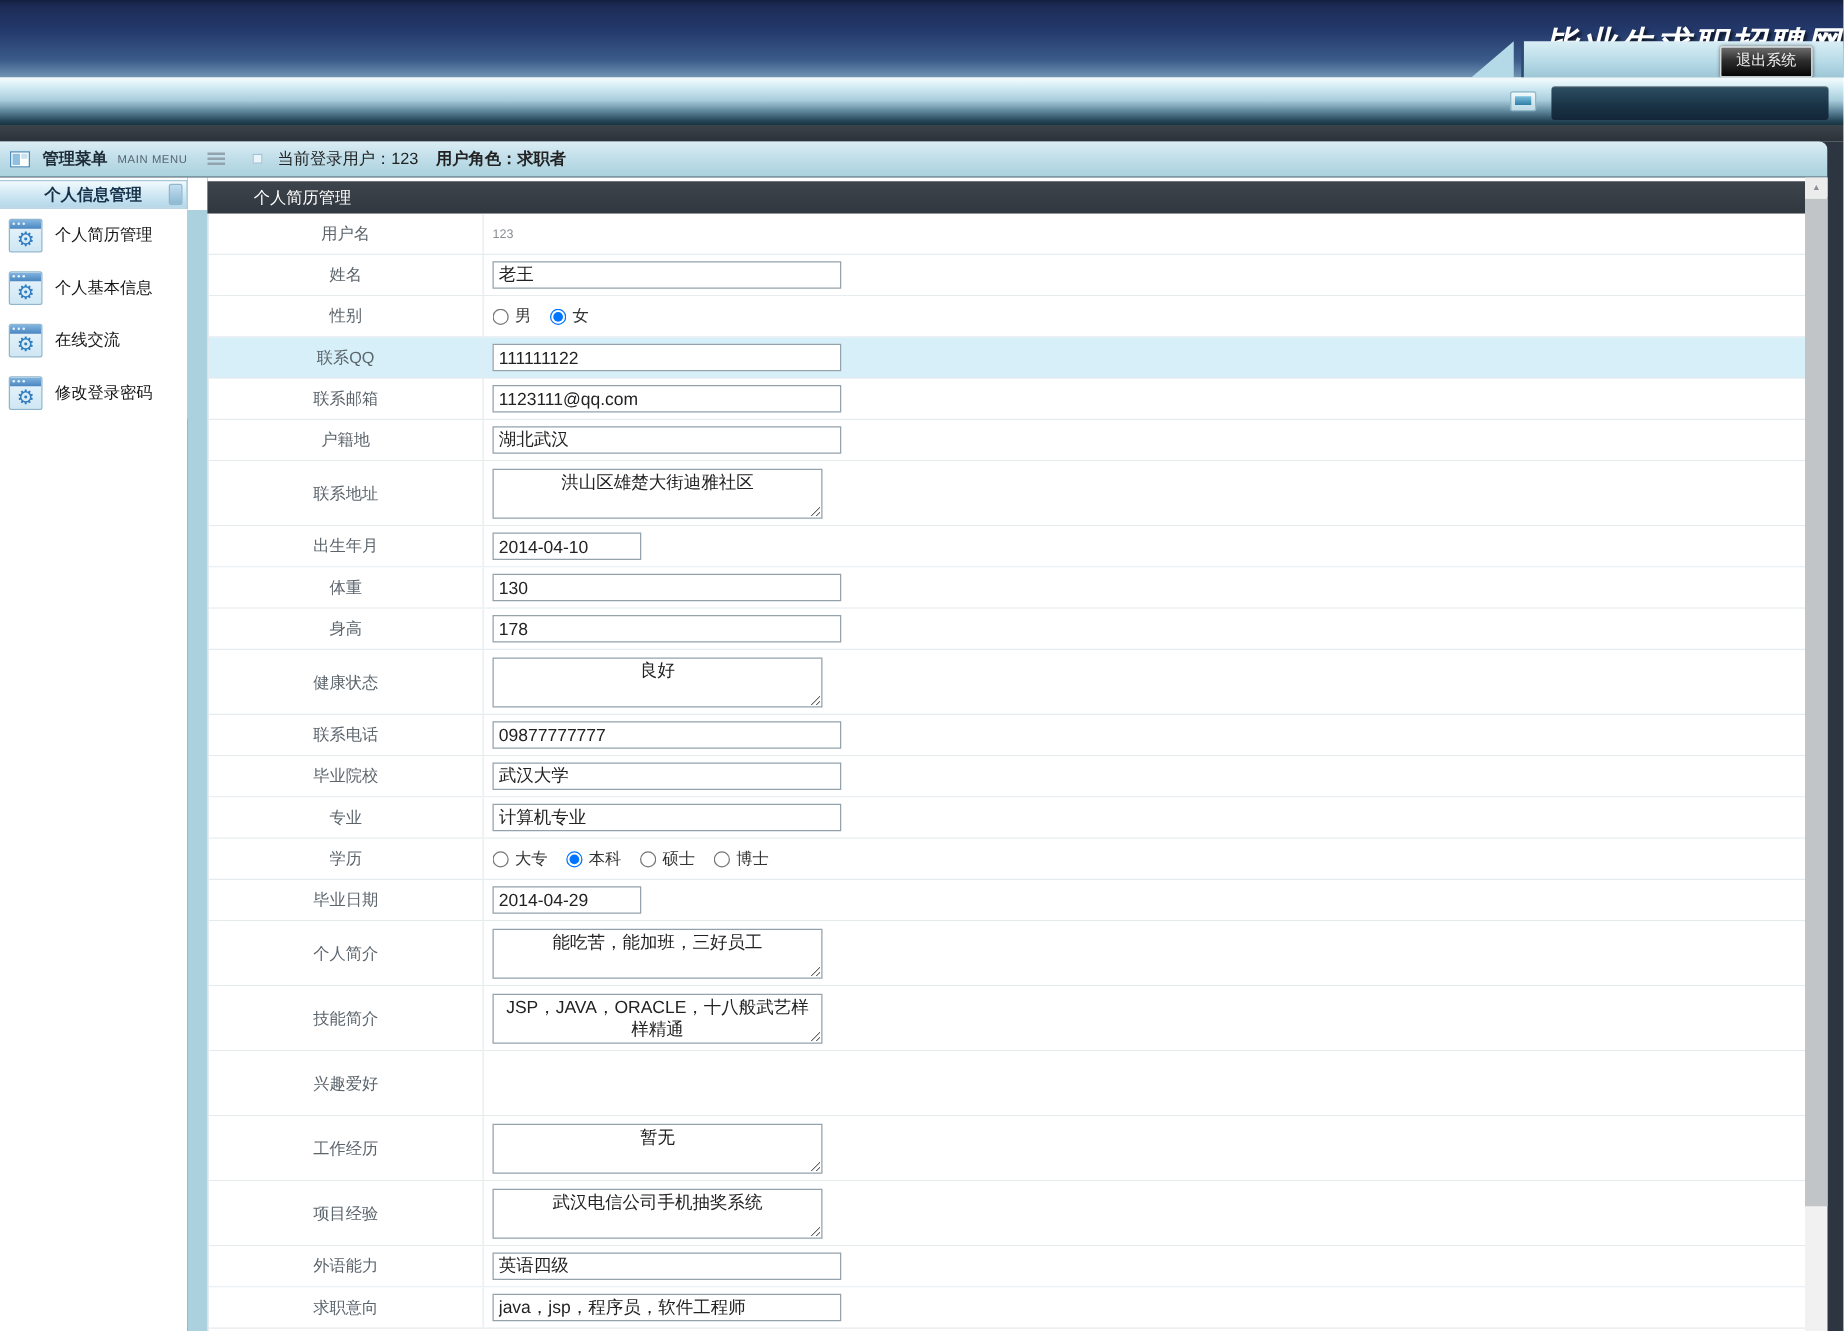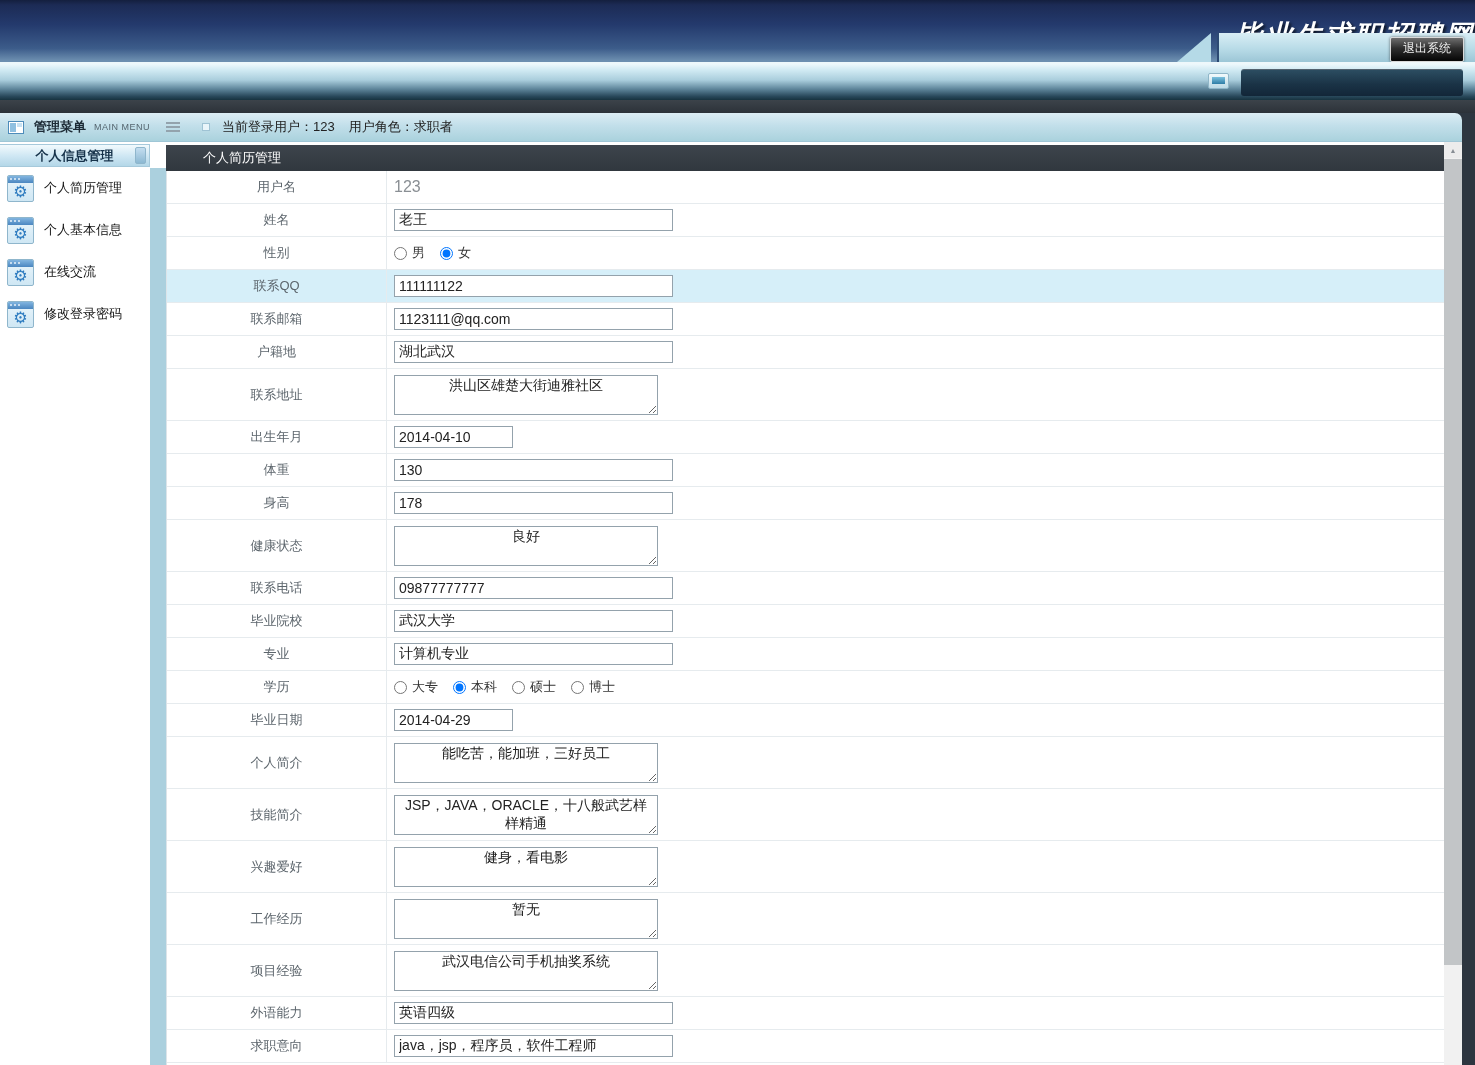--- a/index.html
+++ b/index.html
@@ -10,21 +10,21 @@
   
   .banner { height:62px; position:relative;
     background:linear-gradient(180deg,#141f3e 0%,#1c2b55 8%,#243a6d 40%,#3c5c8a 78%,#6d8fb0 98%); }
   .site-title { color:#fff; font-family:"DejaVu Serif",serif; font-style:italic; font-weight:bold;
     font-size:27px; letter-spacing:3px; padding:17px 0 0 16px; text-shadow:2px 2px 3px rgba(0,0,0,.75);text-align:right; }
   .banner-right { position:absolute; top:33px; right:0; width:258px; height:29px;
     background:linear-gradient(180deg,#d9eef5 0%,#b8dbe7 55%,#9cc6d6 100%);
     border-left:2px solid #2c4a74; }
   .banner-right::before { content:""; position:absolute; left:-42px; top:0; width:0; height:0;
     border-bottom:29px solid #b5dae7; border-left:34px solid transparent; }
-  .logout-btn { position:absolute; top:4px; right:11px; font-size:12px; color:#f2f2f2;
+  .logout-btn { position:absolute; top:4px; right:25px; font-size:12px; color:#f2f2f2;
     background:linear-gradient(180deg,#6e6e6e 0%,#2e2e2e 45%,#050505 100%);
     border:1px solid #d9d9d9; border-radius:2px; padding:2px 12px 4px; cursor:pointer;
     box-shadow:0 0 3px rgba(0,0,0,.55); font-family:Liberation Serif, serif; }
 
   
   .band2 { height:38px; position:relative; border-top:2px solid #eef8fb;
     background:linear-gradient(180deg,#eef9fc 0%,#cfe9f2 18%,#a9cddc 45%,#5d8499 70%,#28485a 90%,#17333f 100%); }
   .monitor-icon { position:absolute; right:246px; top:9px; width:21px; height:16px;
     background:linear-gradient(180deg,#f2fafc,#bcdae6); border:1px solid #8fb6c8; border-radius:2px; }
   .monitor-icon .scr { position:absolute; left:3px; top:3px; right:3px; height:7px;
@@ -46,21 +46,21 @@
   .win-icon { width:16px; height:13px; margin-left:8px; border:1px solid #4e8cba; background:#fff;
     position:relative; flex:none; }
   .win-icon::before { content:""; position:absolute; left:1px; top:1px; bottom:1px; width:6px; background:#8fc0e0; }
   .win-icon::after  { content:""; position:absolute; right:1px; top:1px; width:5px; height:4px; background:#c8e2f2; }
   .menu-title { font-size:13px; font-weight:bold; color:#1d2b36; margin-left:10px; }
   .menu-sub { font-size:9px; color:#55656f; margin-left:8px; letter-spacing:.5px; }
   .hamburger-icon { margin-left:16px; cursor:pointer; }
   .hamburger-icon i { display:block; width:14px; height:2px; background:#93a3ad; margin:2px 0; }
   .bullet-icon { width:8px; height:8px; margin-left:22px; background:#e9f5fa; border:1px solid #9fc3d4; }
   .user-label { font-size:13px; color:#222; margin-left:12px;text-align:center; }
-  .user-role  { font-size:13px; color:#222; margin-left:14px; }
+  .user-role  { font-size:13px; color:#222; margin-left:14px;font-weight:bold; }
 
   
   .main { display:flex; height:923px; }
   .sidebar { width:150px; background:#fff; flex:none; }
   .side-header { height:23px; margin-top:2px; display:flex; align-items:center; justify-content:center;
     background:linear-gradient(180deg,#f2fafd 0%,#cde6f3 55%,#b4d7e8 100%);
     border:1px solid #a6c9db; border-left:none; position:relative; cursor:pointer; }
   .side-header span { font-size:13px; font-weight:bold; color:#16324a; }
   .side-header-knob { position:absolute; right:3px; top:2px; width:11px; height:17px;
     background:linear-gradient(180deg,#c4def0,#8cb8d2); border:1px solid #8fb6cc; border-radius:2px; }
@@ -81,21 +81,21 @@
   .content { flex:1; display:flex; flex-direction:column; background:#fff; min-width:0; }
   .content-header { height:26px; margin-top:3px; display:flex; align-items:center; padding-left:37px;
     background:linear-gradient(180deg,#3d444c,#30373e); color:#fff; font-size:13px; }
   .form-table { flex:1; background:#fff; border-left:1px solid #dce4e9; overflow:hidden; }
   .frow { display:flex; height:33px; border-bottom:1px solid #e6ebee; background:#fff; }
   .frow.tall { height:52px; }
   .frow.hl { background:#d6eff9; }
   .flabel { width:220px; flex:none; display:flex; align-items:center; justify-content:center;
     font-size:13px; color:#5c656c; border-right:1px solid #e6ebee; }
   .ffield { flex:1; display:flex; align-items:center; padding-left:7px; }
-  .static-val { color:#8a8f94; font-size:16px; }
+  .static-val { color:#8a8f94; font-size:10px; }
   .tinput { height:22px; border:1px solid #94a2ac; font-size:14px; color:#222; padding:1px 4px;
     font-family:inherit; background:#fff; }
   .w-std  { width:279px; }
   .w-date { width:119px; }
   .tarea { width:264px; height:40px; border:1px solid #94a2ac; font-size:14px; color:#222;
     padding:1px 4px; font-family:inherit; resize:both; overflow:auto; background:#fff;text-align:center; }
   .radio-opt { display:flex; align-items:center; gap:5px; margin-right:15px; font-size:13px;
     color:#333; cursor:pointer; }
   .radio-opt input { margin:0; width:13px; height:13px; cursor:pointer; }
 
@@ -329,23 +329,20 @@
               </div>
             </div>
             <div class="frow tall">
               <div class="flabel">技能简介</div>
               <div class="ffield">
                 <textarea class="tarea" style="">JSP，JAVA，ORACLE，十八般武艺样样精通</textarea>
               </div>
             </div>
             <div class="frow tall">
               <div class="flabel">兴趣爱好</div>
-              <div class="ffield">
-                <textarea class="tarea" style="">健身，看电影</textarea>
-              </div>
             </div>
             <div class="frow tall">
               <div class="flabel">工作经历</div>
               <div class="ffield">
                 <textarea class="tarea" style="">暂无</textarea>
               </div>
             </div>
             <div class="frow tall">
               <div class="flabel">项目经验</div>
               <div class="ffield">

